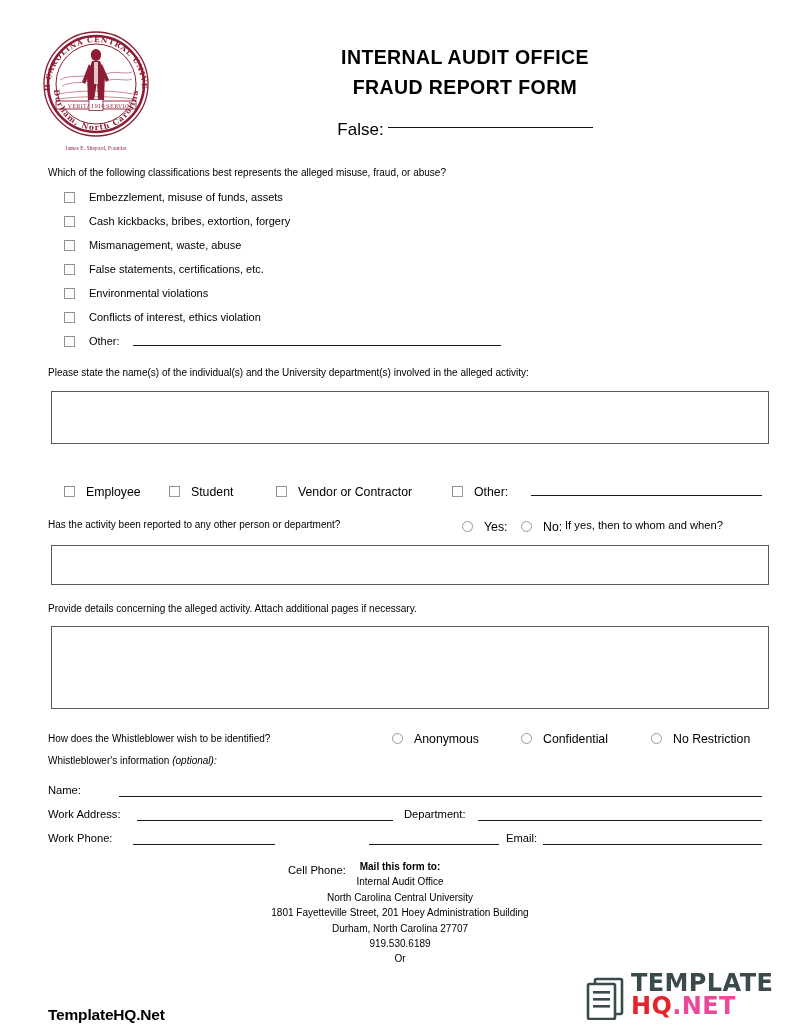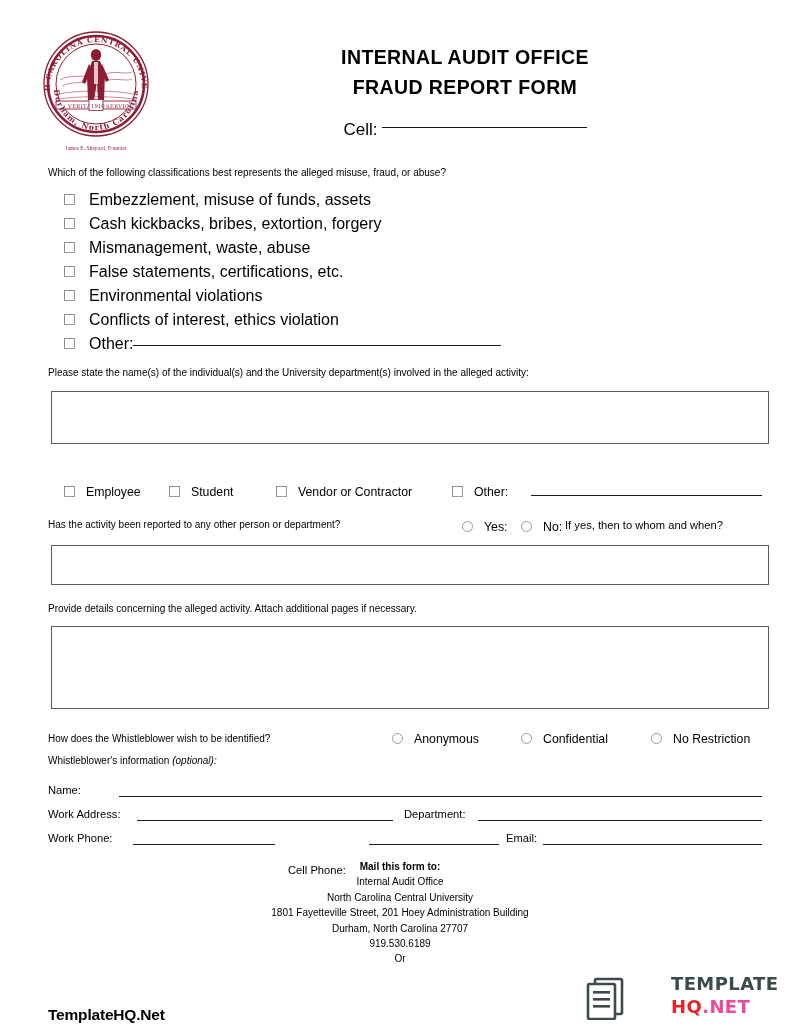--- a/index.html
+++ b/index.html
@@ -113,21 +113,21 @@
     border: 1px solid #9a9a9a;
     border-radius: 50%;
     background: #fff;
     vertical-align: middle;
     position: relative;
     top: -1px;
   }
 
   .cb-row {
     position: absolute;
-    font-size: 16px;
+    font-size: 11px;
     white-space: nowrap;
   }
   .cb-row .lbl { margin-left: 14px; }
 
   
   .textbox {
     position: absolute;
     border: 1.4px solid #5a5a5a;
     background: #ffffff;
     box-sizing: border-box;
@@ -178,25 +178,24 @@
     left: 583px;
     top: 972px;
     width: 190px;
     height: 52px;
   }
   .thq-logo .wordmark {
     position: absolute;
     left: 48px;
     top: 0px;
     line-height: 23px;
-    font-size: 18px;
+    font-size: 24px;
     font-weight: bold;
     letter-spacing: .4px;
     font-family: "DejaVu Sans", sans-serif;
-    margin-left: 40px;
   }
   .thq-logo .wm1 { color: #3b4a4a; }
   .thq-logo .wm2 { color: #ec4899; }
   .thq-logo .hq  { color: #e5232a; }
 </style>
 </head>
 <body>
 
 <div class="page">
 
@@ -248,21 +247,21 @@
       <div class="seal-founder">James E. Shepard, Founder</div>
     </div>
 
     <div class="title-block">
       <div class="title-line">INTERNAL AUDIT OFFICE</div>
       <div class="title-line">FRAUD REPORT FORM</div>
     </div>
 
     <div class="date-row">
       <span class="date-inner">
-        <span class="date-label">Cell:</span><span class="date-rule"></span>
+        <span class="date-label">False:</span><span class="date-rule"></span>
       </span>
     </div>
   </div>
 
   <div class="q" style="left:48px; top:165px;">Which of the following classifications best represents the alleged misuse, fraud, or abuse?</div>
 
   <div class="cb-row" style="left:64px; top:191px;">
     <span class="cb"></span><span class="lbl">Embezzlement, misuse of funds, assets</span>
   </div>
   <div class="cb-row" style="left:64px; top:215px;">

